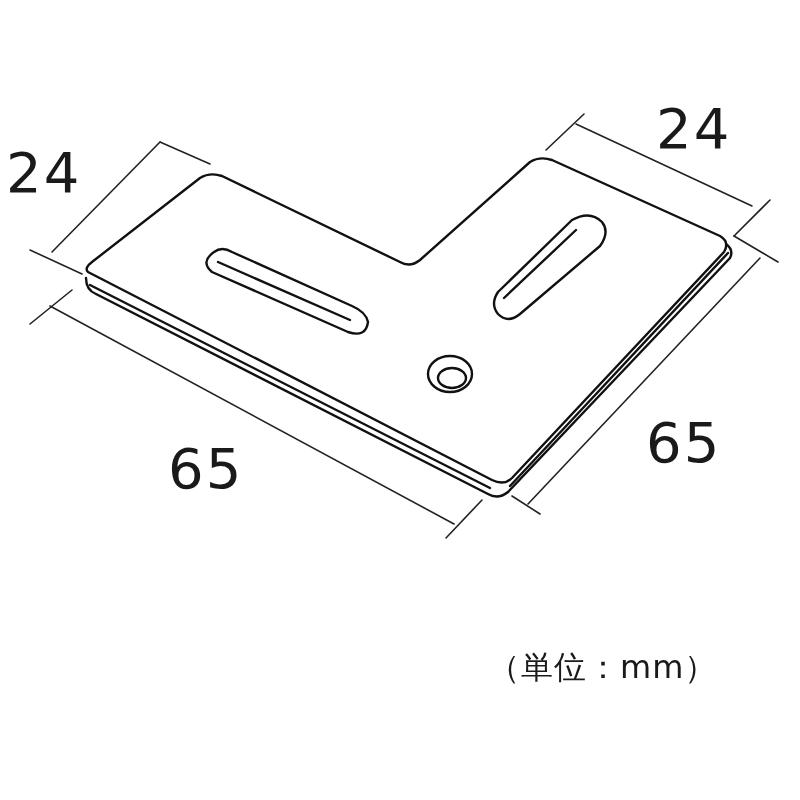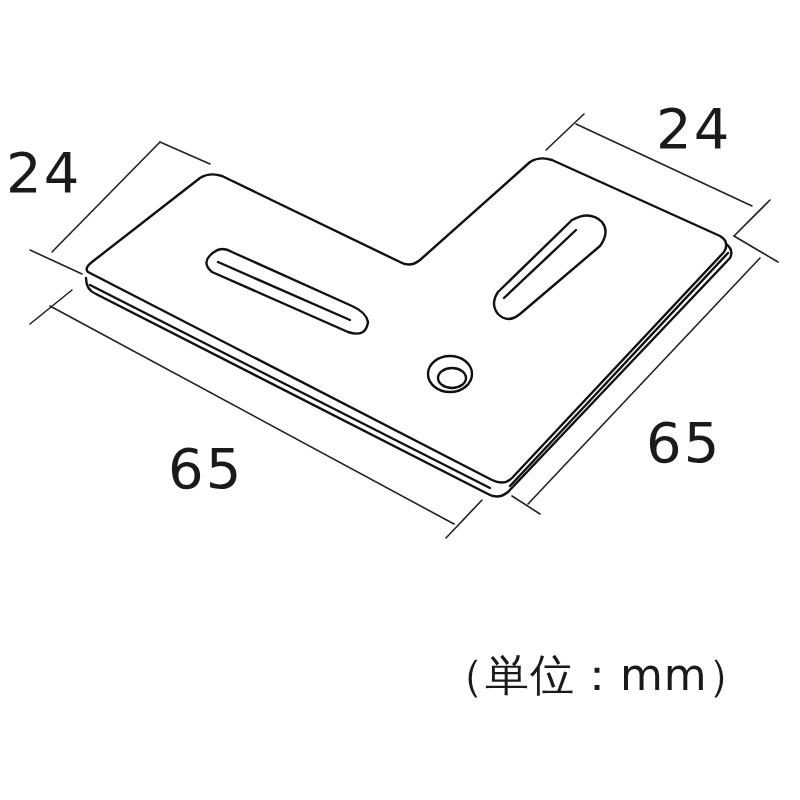--- a/index.html
+++ b/index.html
@@ -1,20 +1,20 @@
 <!DOCTYPE html>
 <html><head>
 <meta charset="utf-8">
 <style>
   html, body { margin: 0; padding: 0; background: #ffffff; }
   body { width: 800px; height: 800px; position: relative; overflow: hidden; font-family: "DejaVu Sans", sans-serif; }
   svg { position: absolute; left: 0; top: 0; }
   .label { position: absolute; color: #1a1a1a; font-family: "DejaVu Sans", sans-serif; font-weight: 400; letter-spacing: 2px; }
   .dim { font-size: 56px; }
-  .unit { font-size: 44px; letter-spacing: 1px; }
+  .unit { font-size: 32px; letter-spacing: 1px; margin-left: 48px; }
 </style>
 </head>
 <body>
 
 <svg width="800" height="800" viewBox="0 0 800 800">
   <g fill="none" stroke="#111" stroke-width="2.4" stroke-linejoin="round" stroke-linecap="round">
 
     <path d="M 88 272 Q 84 268 92 262 L 200 178 Q 210 172 222 176 L 400 262 Q 410 268 420 260 L 530 162 Q 540 156 552 160 L 720 236 Q 730 242 724 252 L 512 478 Q 504 486 492 480 Z"></path>
 
     <path d="M 86 278 Q 86 290 96 294 L 488 494 Q 498 500 508 492"></path>

